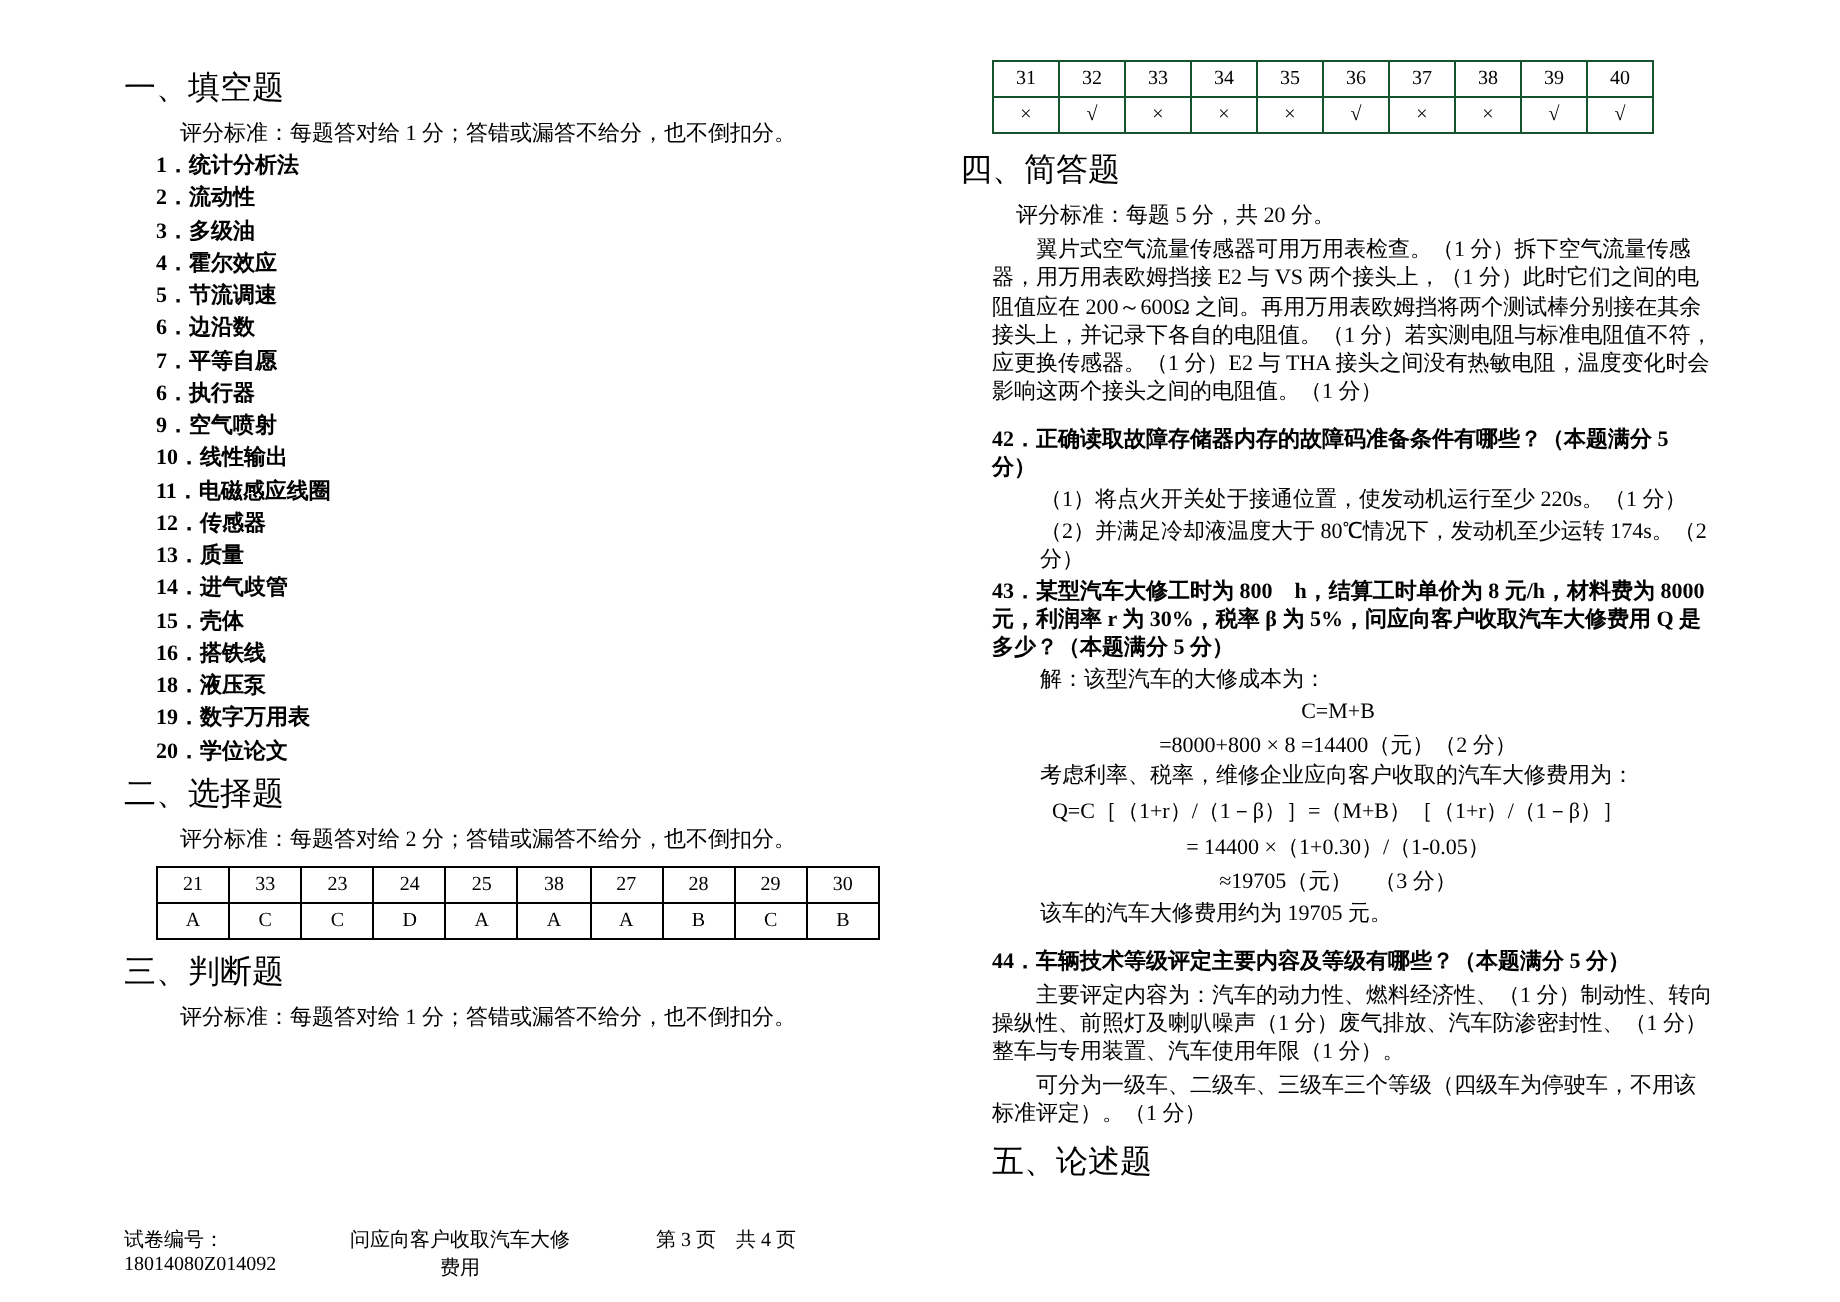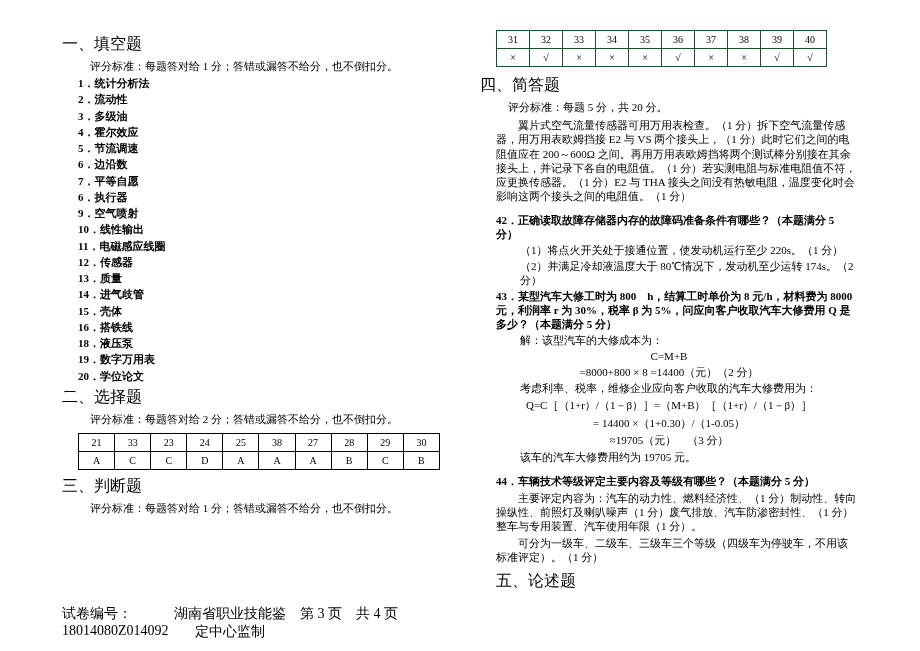--- a/index.html
+++ b/index.html
@@ -45,21 +45,21 @@
     vertical-align: middle;
   }
   .footer {
     position: absolute;
     bottom: 10px;
     left: 0;
     width: 100%;
     display: flex;
     justify-content: space-between;
     padding: 0 62px;
-    font-size: 14px;
+    font-size: 10px;
   }
   .footer .l { flex:1; text-align:left; }
   .footer .c { flex:1; text-align:center; }
   .footer .r { flex:1; text-align:right; }
 </style>
 </head>
 <body>
 
 <div class="column left-col">
 
@@ -116,21 +116,21 @@
       <td>B</td>
     </tr>
   </tbody>
     </table>
 
   <div class="section-title">三、判断题</div>
   <div class="criteria">评分标准：每题答对给 1 分；答错或漏答不给分，也不倒扣分。</div>
 
   <div class="footer">
     <div class="l">试卷编号：18014080Z014092</div>
-    <div class="c">湖南省职业技能鉴定中心监制</div>
+    <div class="c">问应向客户收取汽车大修费用</div>
     <div class="r">第 3 页　共 4 页</div>
   </div>
 </div>
 
 <div class="column right-col">
 
   <table class="ans-table-r">
     <tbody>
         <tr>
       <td>31</td>

